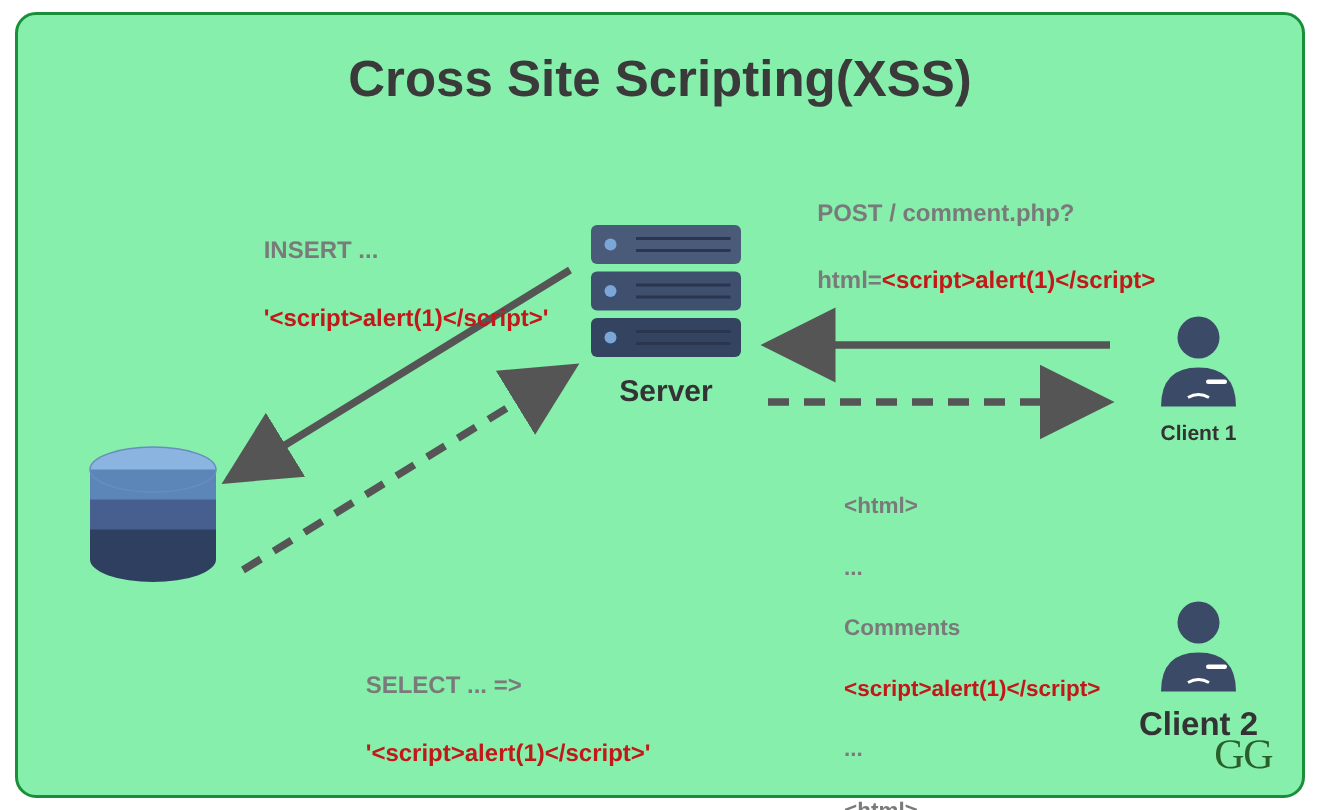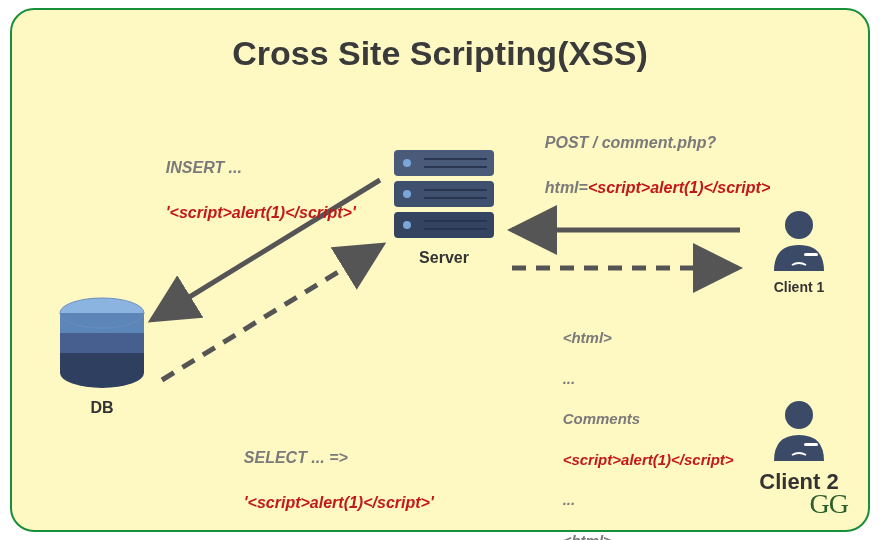--- a/index.html
+++ b/index.html
@@ -8,60 +8,59 @@
     background: #fff;
     width: 880px;
     height: 540px;
     position: relative;
     overflow: hidden;
   }
   .frame {
     position: absolute;
     left: 10px; top: 8px; right: 10px; bottom: 8px;
     border: 2px solid #1a8f3a;
-    border-radius: 24px;
-    background: #fef9c3;
+    border-radius: 14px;
+    background: #86efac;
   }
   .title {
     position: absolute;
     top: 24px; left: 0; right: 0;
     text-align: center;
     font-size: 34px;
     font-weight: 700;
     color: #3a3a3a;
   }
   .node-label {
-    font-size: 16px;
+    font-size: 20px;
     font-weight: 700;
     color: #333;
     text-align: center;
   }
   .caption {
     font-size: 16px;
     font-weight: 600;
     color: #7a7a7a;
     line-height: 1.4;
     white-space: pre;
-    font-style: italic;
   }
   .payload {
     color: #c21818;
     font-weight: 600;
   }
   .gray {
     color: #7a7a7a;
     font-weight: 600;
   }
   
   .db-wrap { position:absolute; left: 30px; top: 285px; width:120px; text-align:center; }
   .server-wrap { position:absolute; left: 372px; top: 135px; width:120px; text-align:center; }
   .client1-wrap { position:absolute; left: 732px; top: 195px; width:110px; text-align:center; }
   .client2-wrap { position:absolute; left: 732px; top: 385px; width:110px; text-align:center; }
 
-  .cap-insert { position:absolute; left:136px; top:125px; }
+  .cap-insert { position:absolute; left:146px; top:125px; }
   .cap-select { position:absolute; left:214px; top:415px; }
   .cap-post   { position:absolute; left:515px; top:100px; text-align:left;}
   .cap-html   { position:absolute; left:534px; top:298px; font-size:15px; line-height:1.35;}
 
   .logo { position:absolute; right:20px; bottom:10px; font-family: Georgia, serif; font-size:28px; color:#2a5f2a; font-weight:400; letter-spacing:-1px;}
 
   svg.arrows { position:absolute; left:0; top:0; width:100%; height:100%; pointer-events:none; }
 </style>
 </head>
 <body>
@@ -71,21 +70,20 @@
   <div class="title">Cross Site Scripting(XSS)</div>
 
   <div class="db-wrap">
     <svg width="100" height="100" viewBox="0 0 100 100">
       <ellipse cx="50" cy="18" rx="42" ry="15" fill="#8bb4e0"></ellipse>
       <path d="M8 18 v20 a42 15 0 0 0 84 0 v-20" fill="#5d86b8"></path>
       <path d="M8 38 v20 a42 15 0 0 0 84 0 v-20" fill="#465f8f"></path>
       <path d="M8 58 v20 a42 15 0 0 0 84 0 v-20" fill="#2f3f5f"></path>
       <ellipse cx="50" cy="18" rx="42" ry="15" fill="none" stroke="#6a8cc0" stroke-width="1"></ellipse>
     </svg>
-    <div class="node-label">DB</div>
   </div>
 
   <div class="server-wrap">
     <svg width="110" height="100" viewBox="0 0 110 100">
       <g>
         <rect x="5" y="5" width="100" height="26" rx="4" fill="#4a5b7a"></rect>
         <rect x="5" y="36" width="100" height="26" rx="4" fill="#3f4f6e"></rect>
         <rect x="5" y="67" width="100" height="26" rx="4" fill="#34435f"></rect>
         <circle cx="18" cy="18" r="4" fill="#7aa6d8"></circle>
         <circle cx="18" cy="49" r="4" fill="#7aa6d8"></circle>

